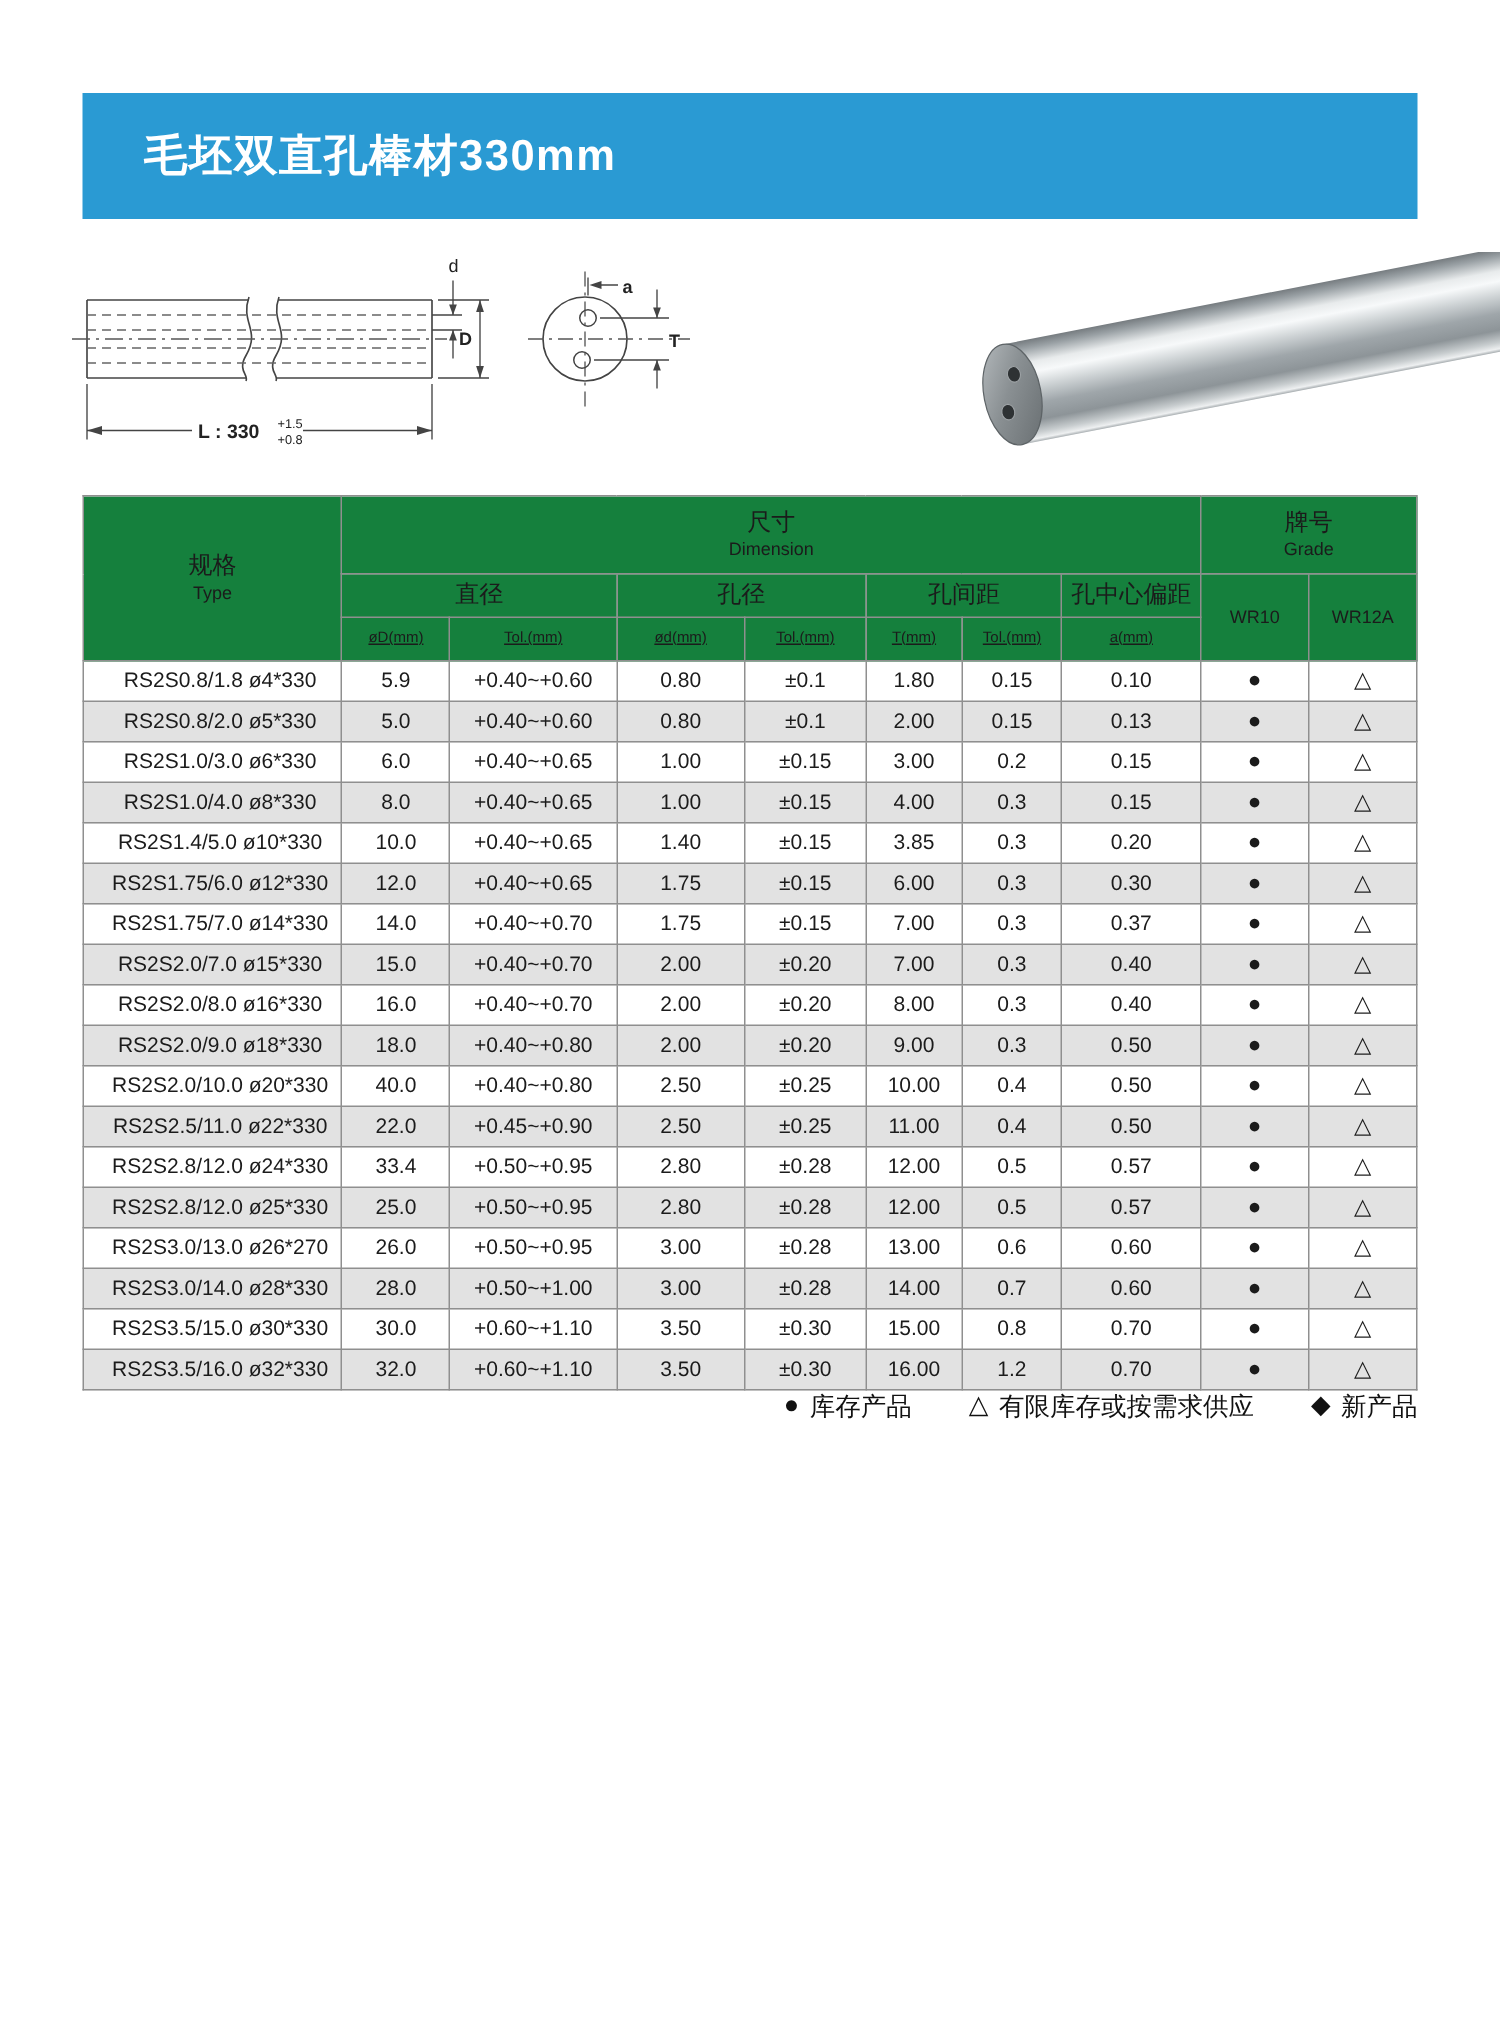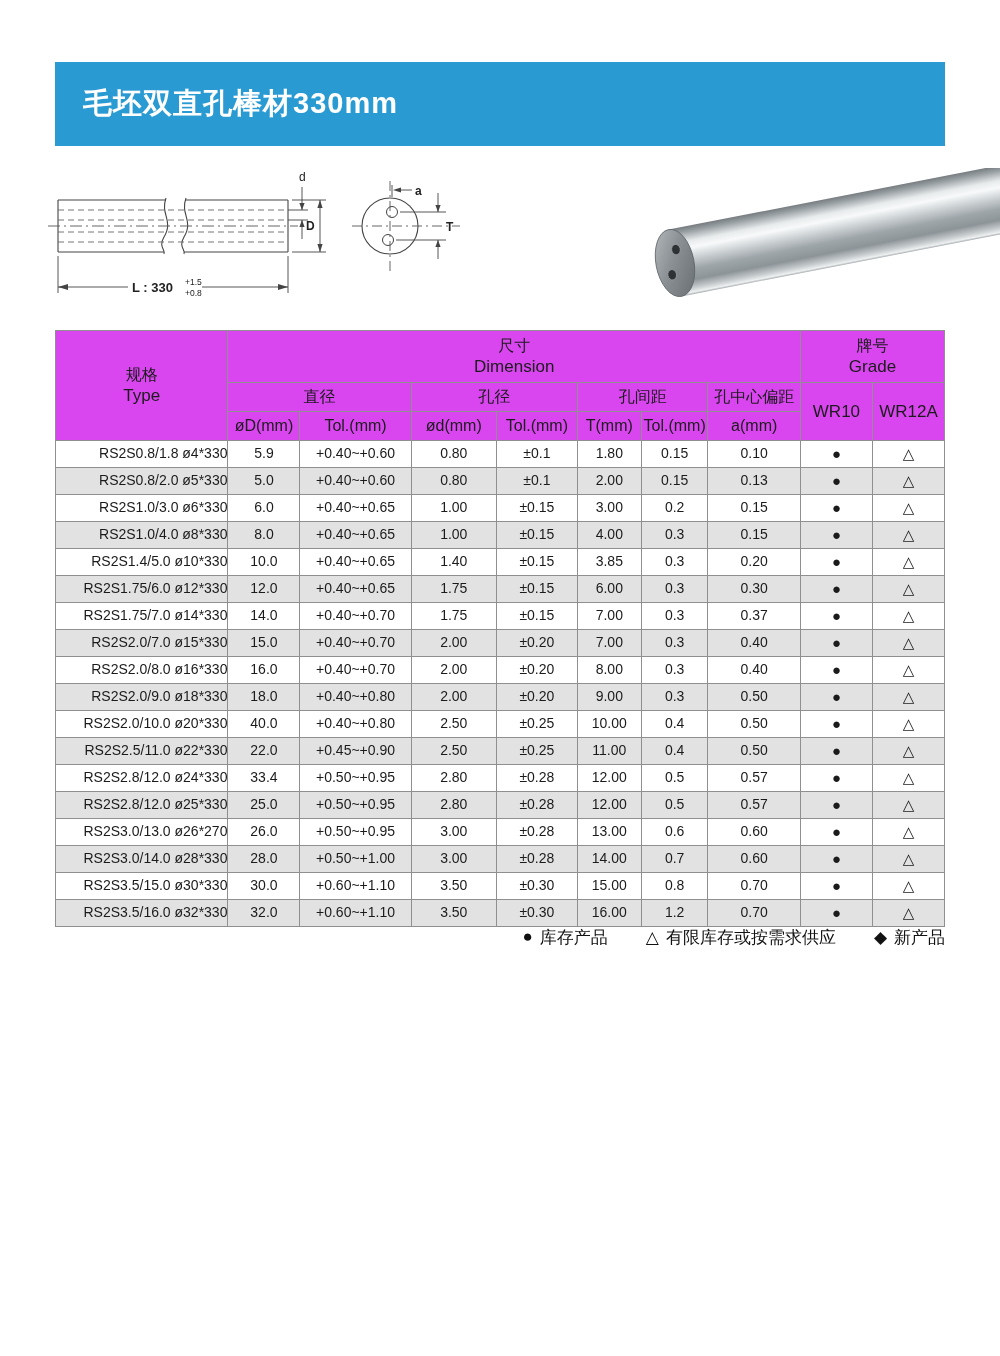--- a/index.html
+++ b/index.html
@@ -6,45 +6,45 @@
   .page{
     position:relative;width:1000px;height:1356px;background:#ffffff;overflow:hidden;
     font-family:"Liberation Sans","DejaVu Sans",sans-serif;color:#1b1b1b;
   }
   
   .banner{
     position:absolute;left:55px;top:62px;width:890px;height:84px;
     background:#2a9ad3;display:flex;align-items:center;
   }
   .banner h1{
-    margin:0;padding-left:28px;color:#ffffff;font-size:29px;font-weight:bold;
+    margin:0;padding-left:41px;color:#ffffff;font-size:29px;font-weight:bold;
     letter-spacing:1px;
   }
   
   .drawing{position:absolute;left:40px;top:165px;}
   .photo{position:absolute;left:620px;top:168px;}
   .dim-text{font-family:"Liberation Sans","DejaVu Sans",sans-serif;fill:#222;}
   
   table.spec{
     position:absolute;left:55px;top:330px;width:890px;
     border-collapse:collapse;table-layout:fixed;
     font-size:14px;color:#1b1b1b;
   }
   table.spec th,table.spec td{
     border:1px solid #8f8f8f;text-align:center;vertical-align:middle;
     padding:0;font-weight:normal;line-height:1.25;
   }
-  table.spec thead th{background:#d946ef;}
+  table.spec thead th{background:#15803d;}
   table.spec .h1{height:52px;font-size:16px;}
   table.spec .h2{height:29px;font-size:16px;}
-  table.spec .h3{height:29px;font-size:16px;}
-  table.spec .en{font-size:17px;}
+  table.spec .h3{height:29px;font-size:10px;text-decoration:underline;}
+  table.spec .en{font-size:12px;}
   table.spec tbody td{height:26px;}
   table.spec tbody tr:nth-child(even) td{background:#e2e2e2;}
-  table.spec td.type{text-align:right;padding-left:10px;}
+  table.spec td.type{text-align:center;padding-left:10px;}
   table.spec td.mark{font-size:15px;}
   
   .legend{
     position:absolute;top:922px;left:55px;width:890px;height:30px;
     display:flex;justify-content:flex-end;align-items:center;gap:38px;
     font-size:17px;color:#111;
   }
   .legend .legend-item{display:flex;align-items:center;gap:7px;white-space:nowrap;}
   .legend .sym{font-size:17px;}
 </style>

